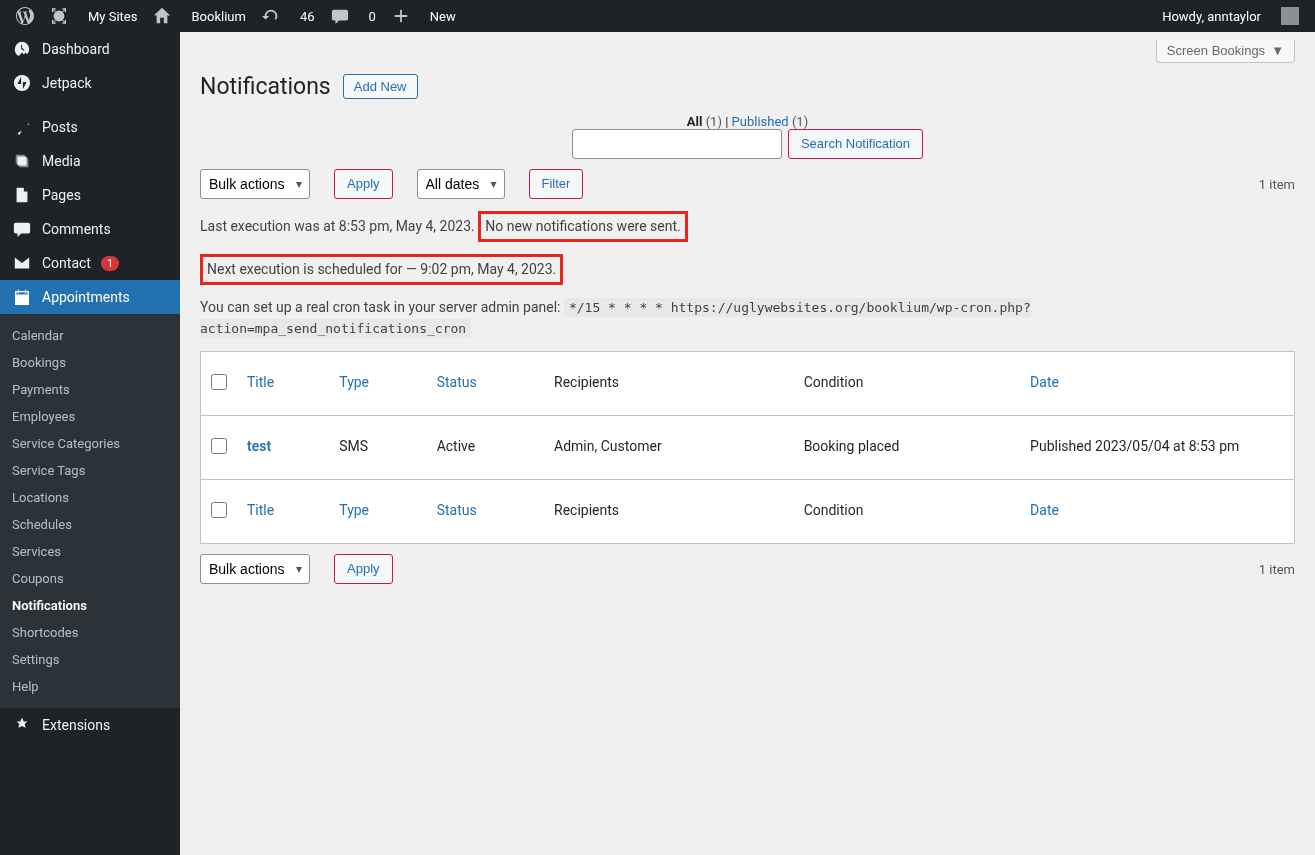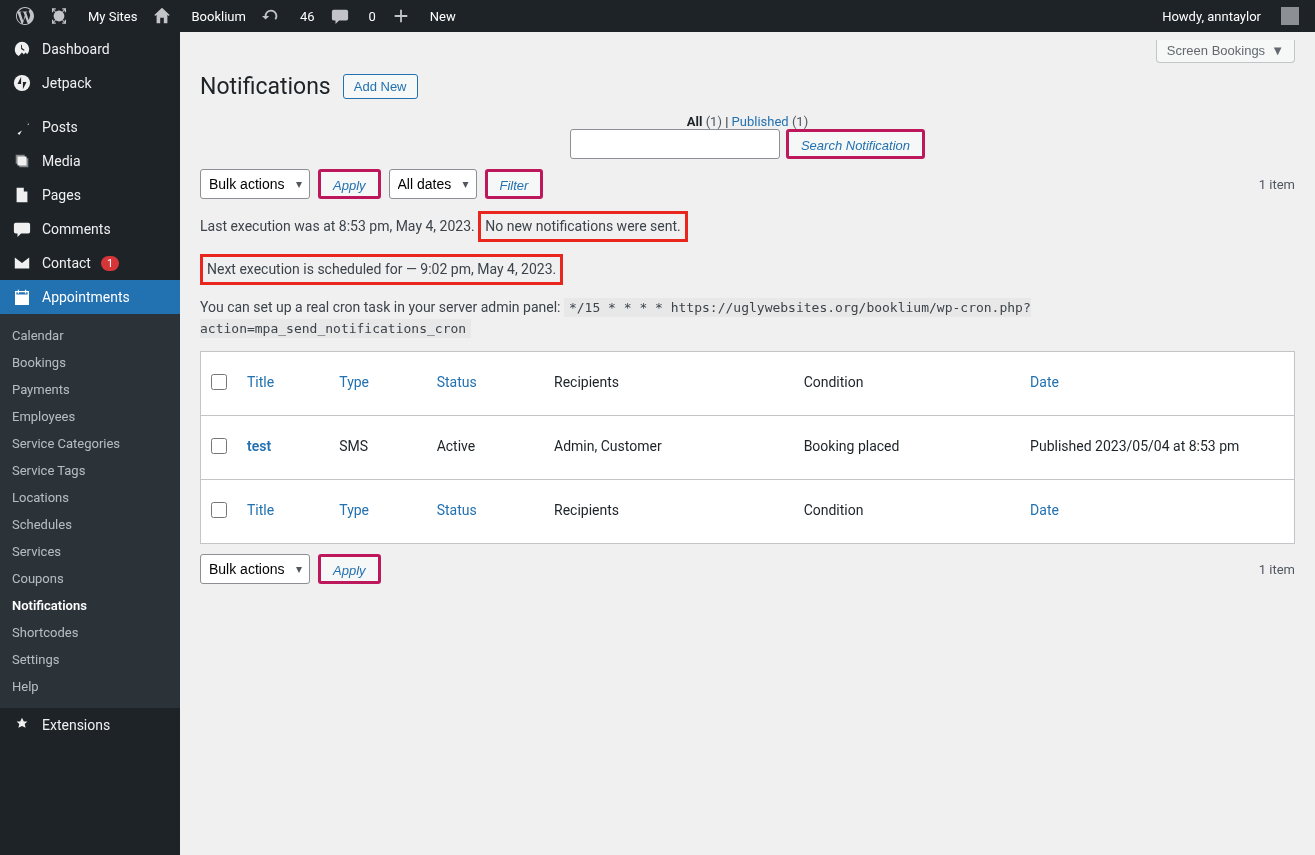--- a/index.html
+++ b/index.html
@@ -32,24 +32,24 @@
     .page-header { display: flex; align-items: center; gap: 12px; margin: 10px 0 14px; }
     .page-title { font-size: 23px; font-weight: 400; }
     .page-action { border: 1px solid #2271b1; color: #2271b1; background: #f6f7f7; padding: 4px 10px; font-size: 13px; border-radius: 3px; cursor: pointer; }
     
     .subsub-row { display: flex; justify-content: space-between; align-items: center; margin-bottom: 10px; flex-direction: column; }
     .subsub { font-size: 13px; }
     .subsub .link { color: #2271b1; cursor: pointer; }
     .subsub .count { color: #50575e; }
     .search-box { display: flex; gap: 6px; }
     .search-input { border: 1px solid #8c8f94; padding: 3px 8px; font-size: 14px; width: 210px; height: 30px; border-radius: 3px; }
-    .button { border: 3px solid #be185d; color: #2271b1; background: #f6f7f7; padding: 0 12px; font-size: 13px; border-radius: 3px; cursor: pointer; height: 30px; line-height: 28px; font-style: italic; }
+    .button { border: 1px solid #be185d; color: #2271b1; background: #f6f7f7; padding: 0 12px; font-size: 13px; border-radius: 3px; cursor: pointer; height: 30px; line-height: 28px; }
     
     .tablenav { display: flex; justify-content: space-between; align-items: center; margin: 8px 0; }
-    .tablenav-left { display: flex; gap: 8px; align-items: center; }
+    .tablenav-left { display: flex; gap: 24px; align-items: center; }
     .select-box { border: 1px solid #8c8f94; padding: 0 24px 0 8px; font-size: 14px; height: 30px; border-radius: 3px; background: #fff; appearance: none; position: relative; }
     .select-wrap { position: relative; display: inline-block; }
     .select-wrap::after { content: "▾"; position: absolute; right: 8px; top: 50%; transform: translateY(-50%); pointer-events: none; color: #50575e; font-size: 12px; }
     .pagecount { font-size: 13px; color: #50575e; text-align: right; }
     
     .info-text { font-size: 14px; color: #3c434a; margin: 12px 0; line-height: 1.5; }
     .info-text code { background: #e8e8e8; padding: 2px 5px; font-family: Consolas, Monaco, monospace; font-size: 13px; }
     .highlight-box { border: 3px solid #e8261e; padding: 2px 4px; display: inline-block; }
     
     

